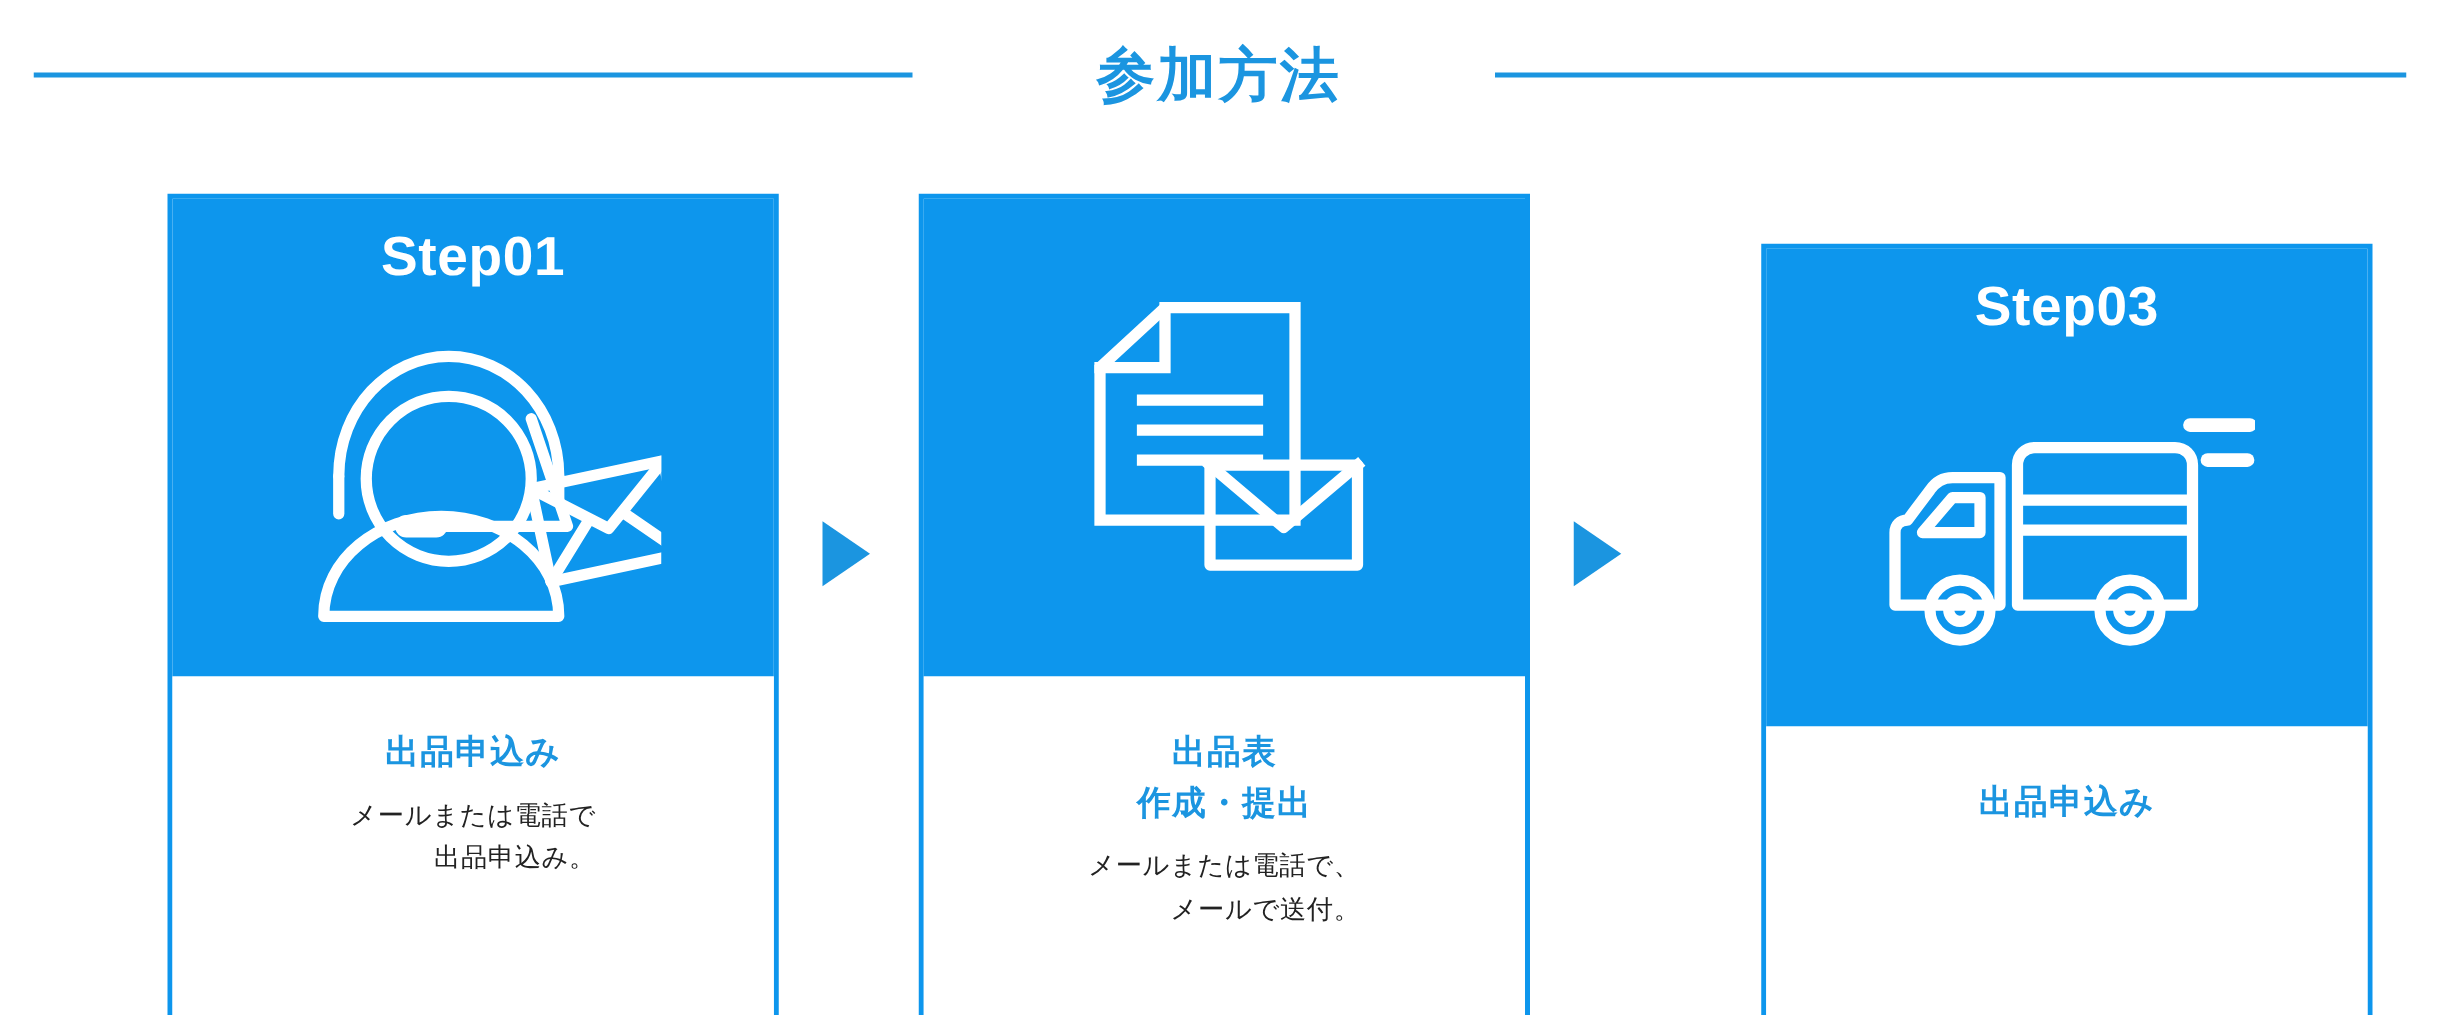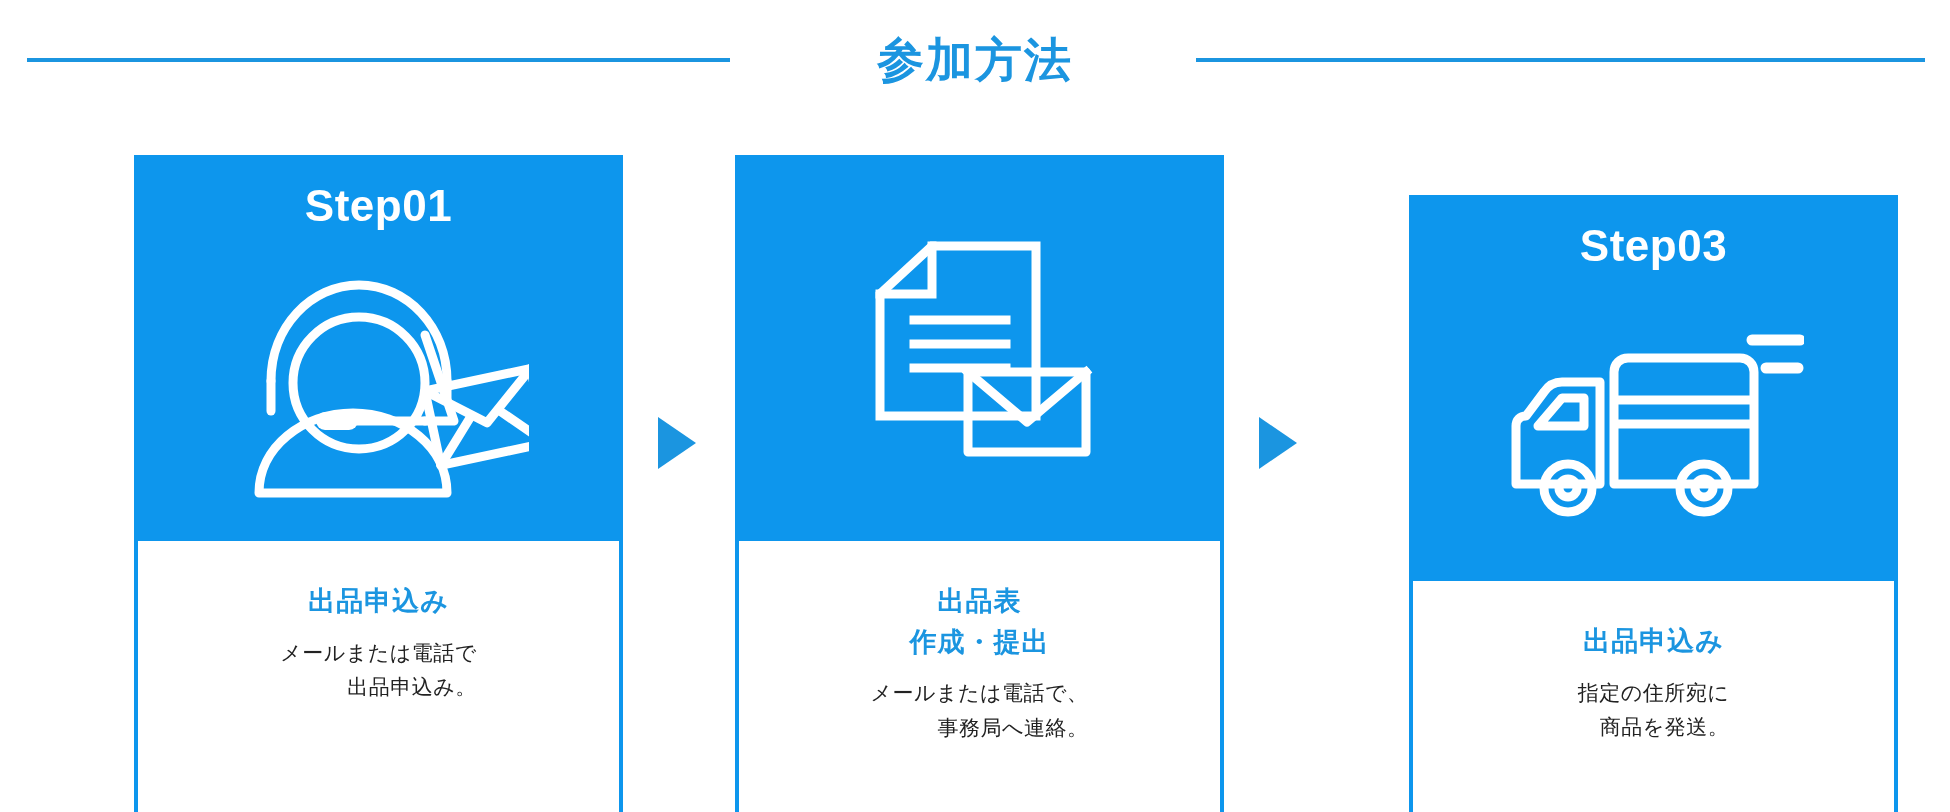--- a/index.html
+++ b/index.html
@@ -208,21 +208,21 @@
         </svg>
       </div>
     </div>
     <div class="card-body">
       <div class="card-heading">
         <span>出品表</span>
         <span class="l2">作成・提出</span>
       </div>
       <div class="card-text">
         <span>メールまたは電話で、</span>
-        <span class="l2">事務局へ連絡。</span>
+        <span class="l2">メールで送付。</span>
       </div>
     </div>
   </div>
 
   <div class="arrow arrow-2"></div>
 
   <div class="card card-3">
     <div class="card-head">
       <div class="step-label">Step03</div>
       <div class="icon-wrap">
@@ -243,20 +243,16 @@
 
           <path d="M248 14 L296 14" stroke-width="11"></path>
           <path d="M262 42 L294 42" stroke-width="11"></path>
         </svg>
       </div>
     </div>
     <div class="card-body">
       <div class="card-heading">
         <span>出品申込み</span>
       </div>
-      <div class="card-text">
-        <span>指定の住所宛に</span>
-        <span class="l2">商品を発送。</span>
-      </div>
     </div>
   </div>
 
 </div>
 
 </body></html>

